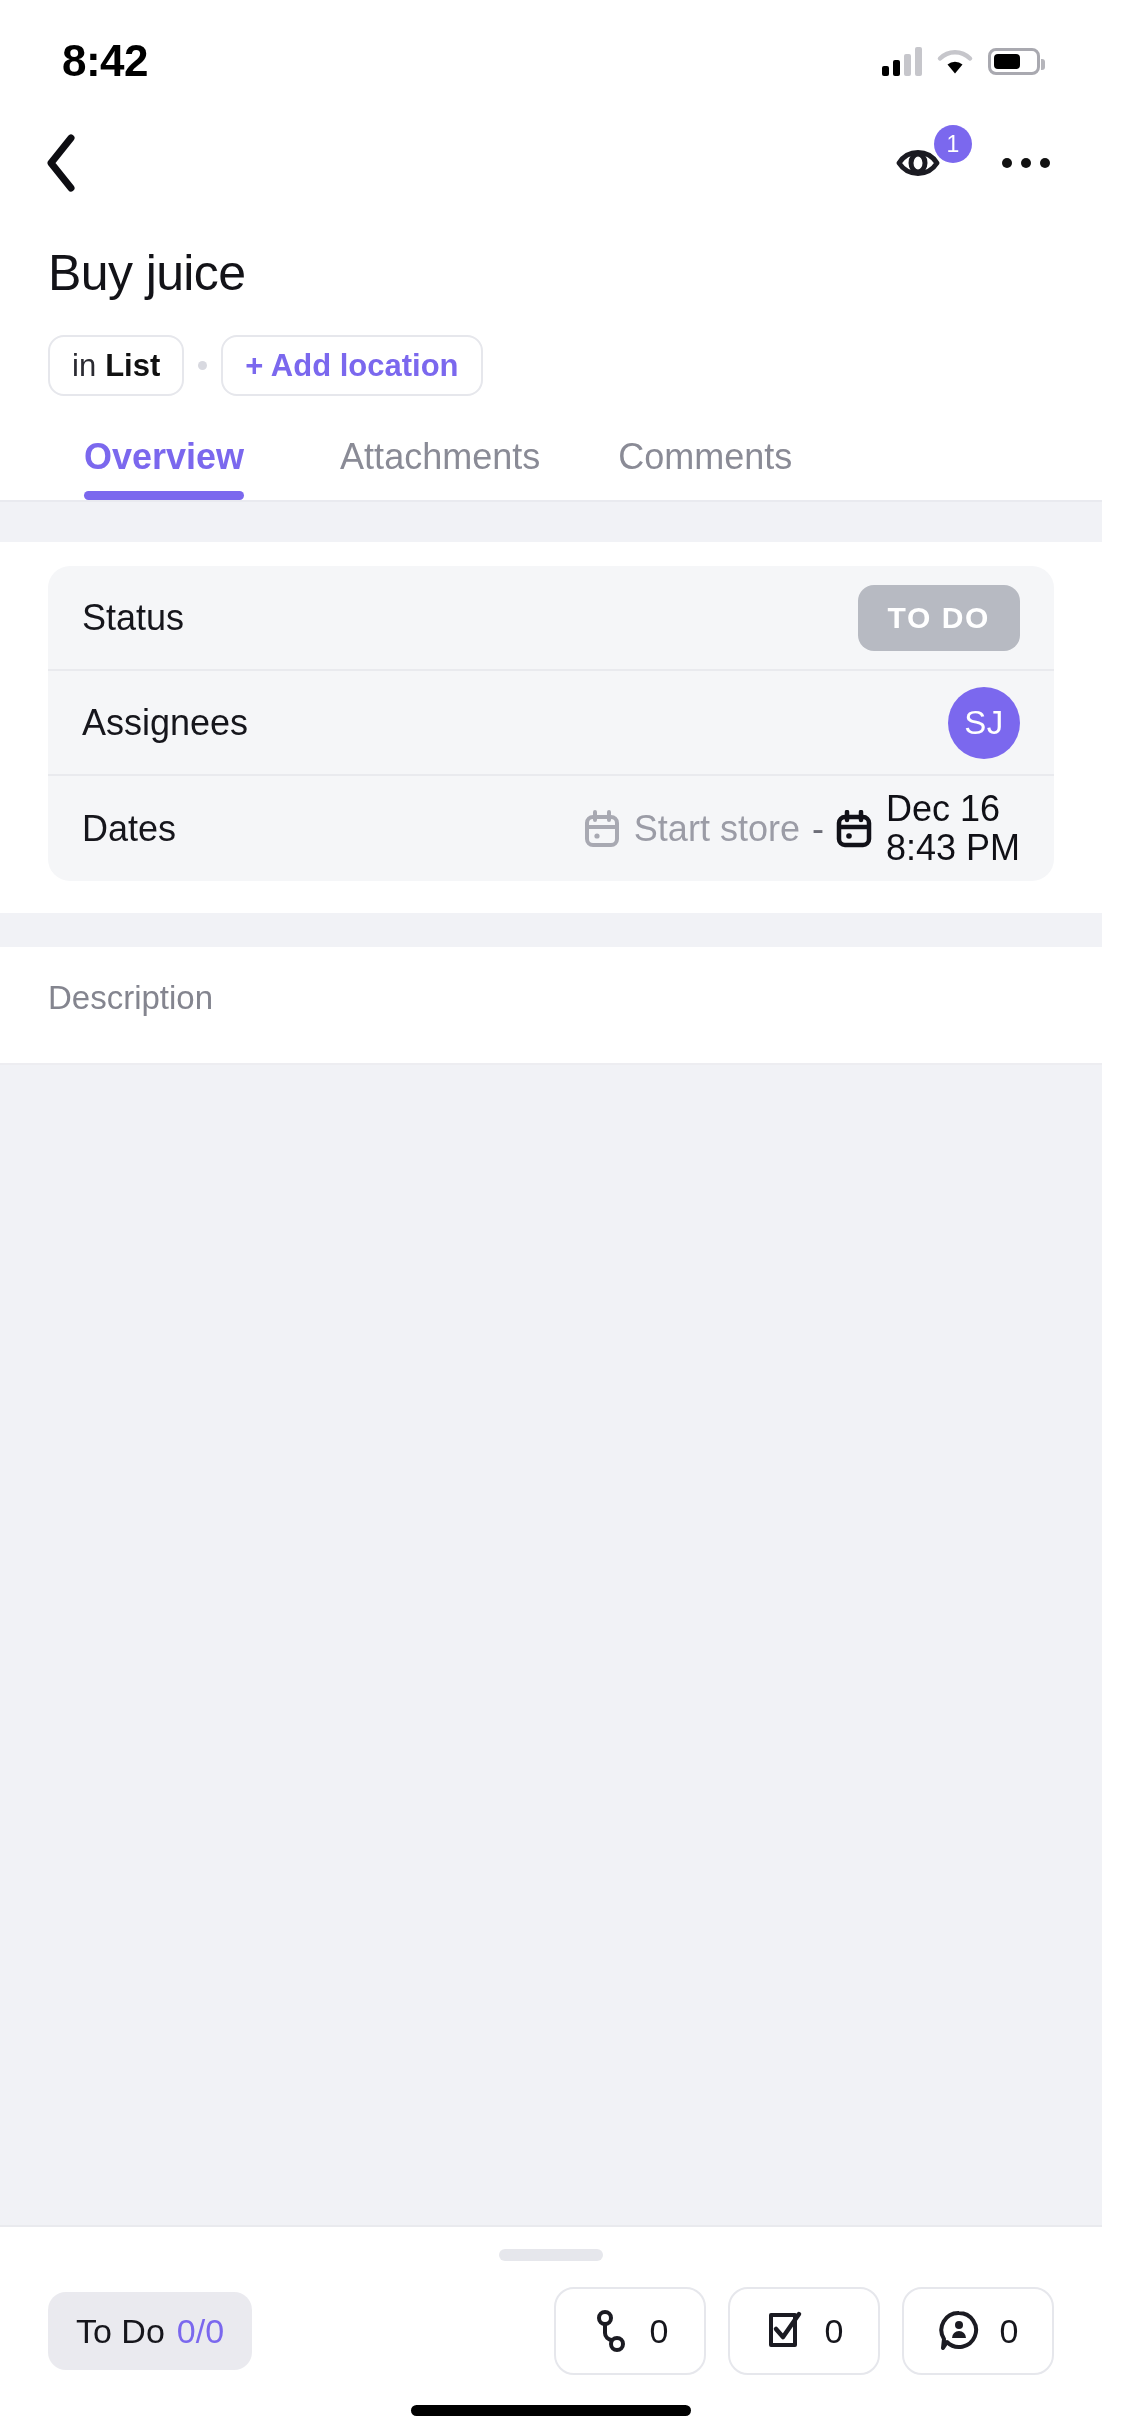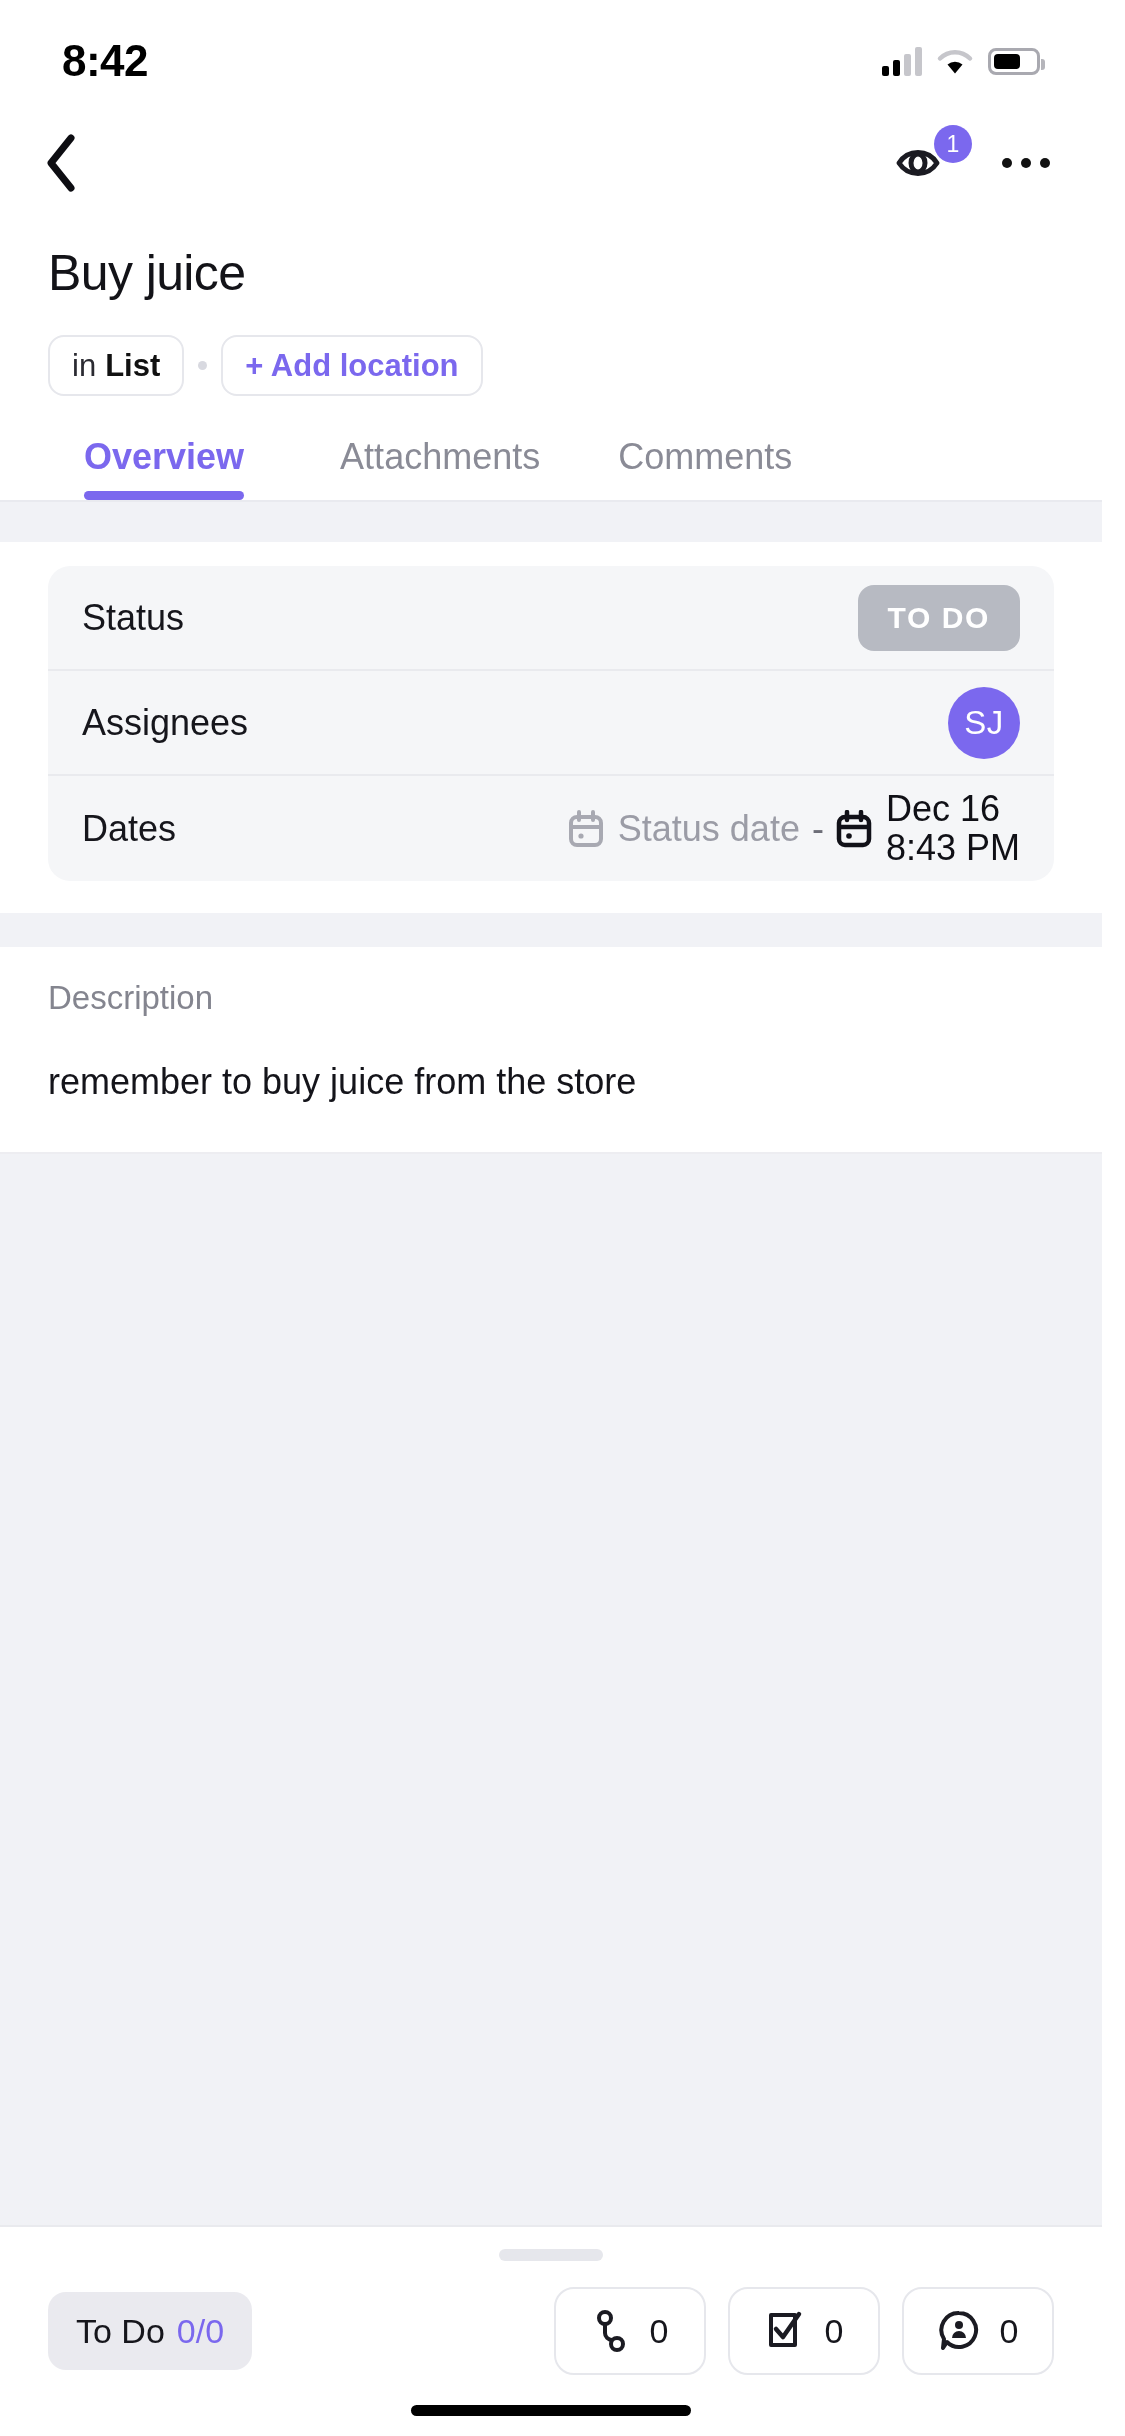--- a/index.html
+++ b/index.html
@@ -253,21 +253,21 @@
           <div class="row-value dates-val">
             <span class="date-seg">
               <span>
                 <svg width="36" height="38" viewBox="0 0 36 38">
                   <rect x="3" y="7" width="30" height="28" rx="6" fill="none" stroke="#a8a9b2" stroke-width="4"></rect>
                   <path d="M11 2 v8 M25 2 v8" stroke="#a8a9b2" stroke-width="4" stroke-linecap="round"></path>
                   <path d="M4 17 h28" stroke="#a8a9b2" stroke-width="4"></path>
                   <circle cx="13" cy="26" r="2.6" fill="#a8a9b2"></circle>
                 </svg>
               </span>
-              <span class="date-placeholder">Status date</span>
+              <span class="date-placeholder">Start store</span>
             </span>
             <span class="date-dash">-</span>
             <span class="date-seg">
               <span>
                 <svg width="36" height="38" viewBox="0 0 36 38">
                   <rect x="3" y="7" width="30" height="28" rx="6" fill="none" stroke="#111118" stroke-width="4.5"></rect>
                   <path d="M11 2 v8 M25 2 v8" stroke="#111118" stroke-width="4.5" stroke-linecap="round"></path>
                   <path d="M4 17 h28" stroke="#111118" stroke-width="4.5"></path>
                   <circle cx="13" cy="26" r="2.8" fill="#111118"></circle>
                 </svg>
@@ -280,21 +280,20 @@
           </div>
         </div>
 
       </div>
     </div>
 
     <div class="gap-sm"></div>
 
     <div class="desc-sec">
       <div class="desc-label">Description</div>
-      <div class="desc-body">remember to buy juice from the store</div>
     </div>
 
     <div class="filler"></div>
   </div>
 
   <div class="bottombar">
     <div class="grabber"></div>
     <div class="bottom-row">
       <div class="todo-pill">
         <span>To Do</span>

